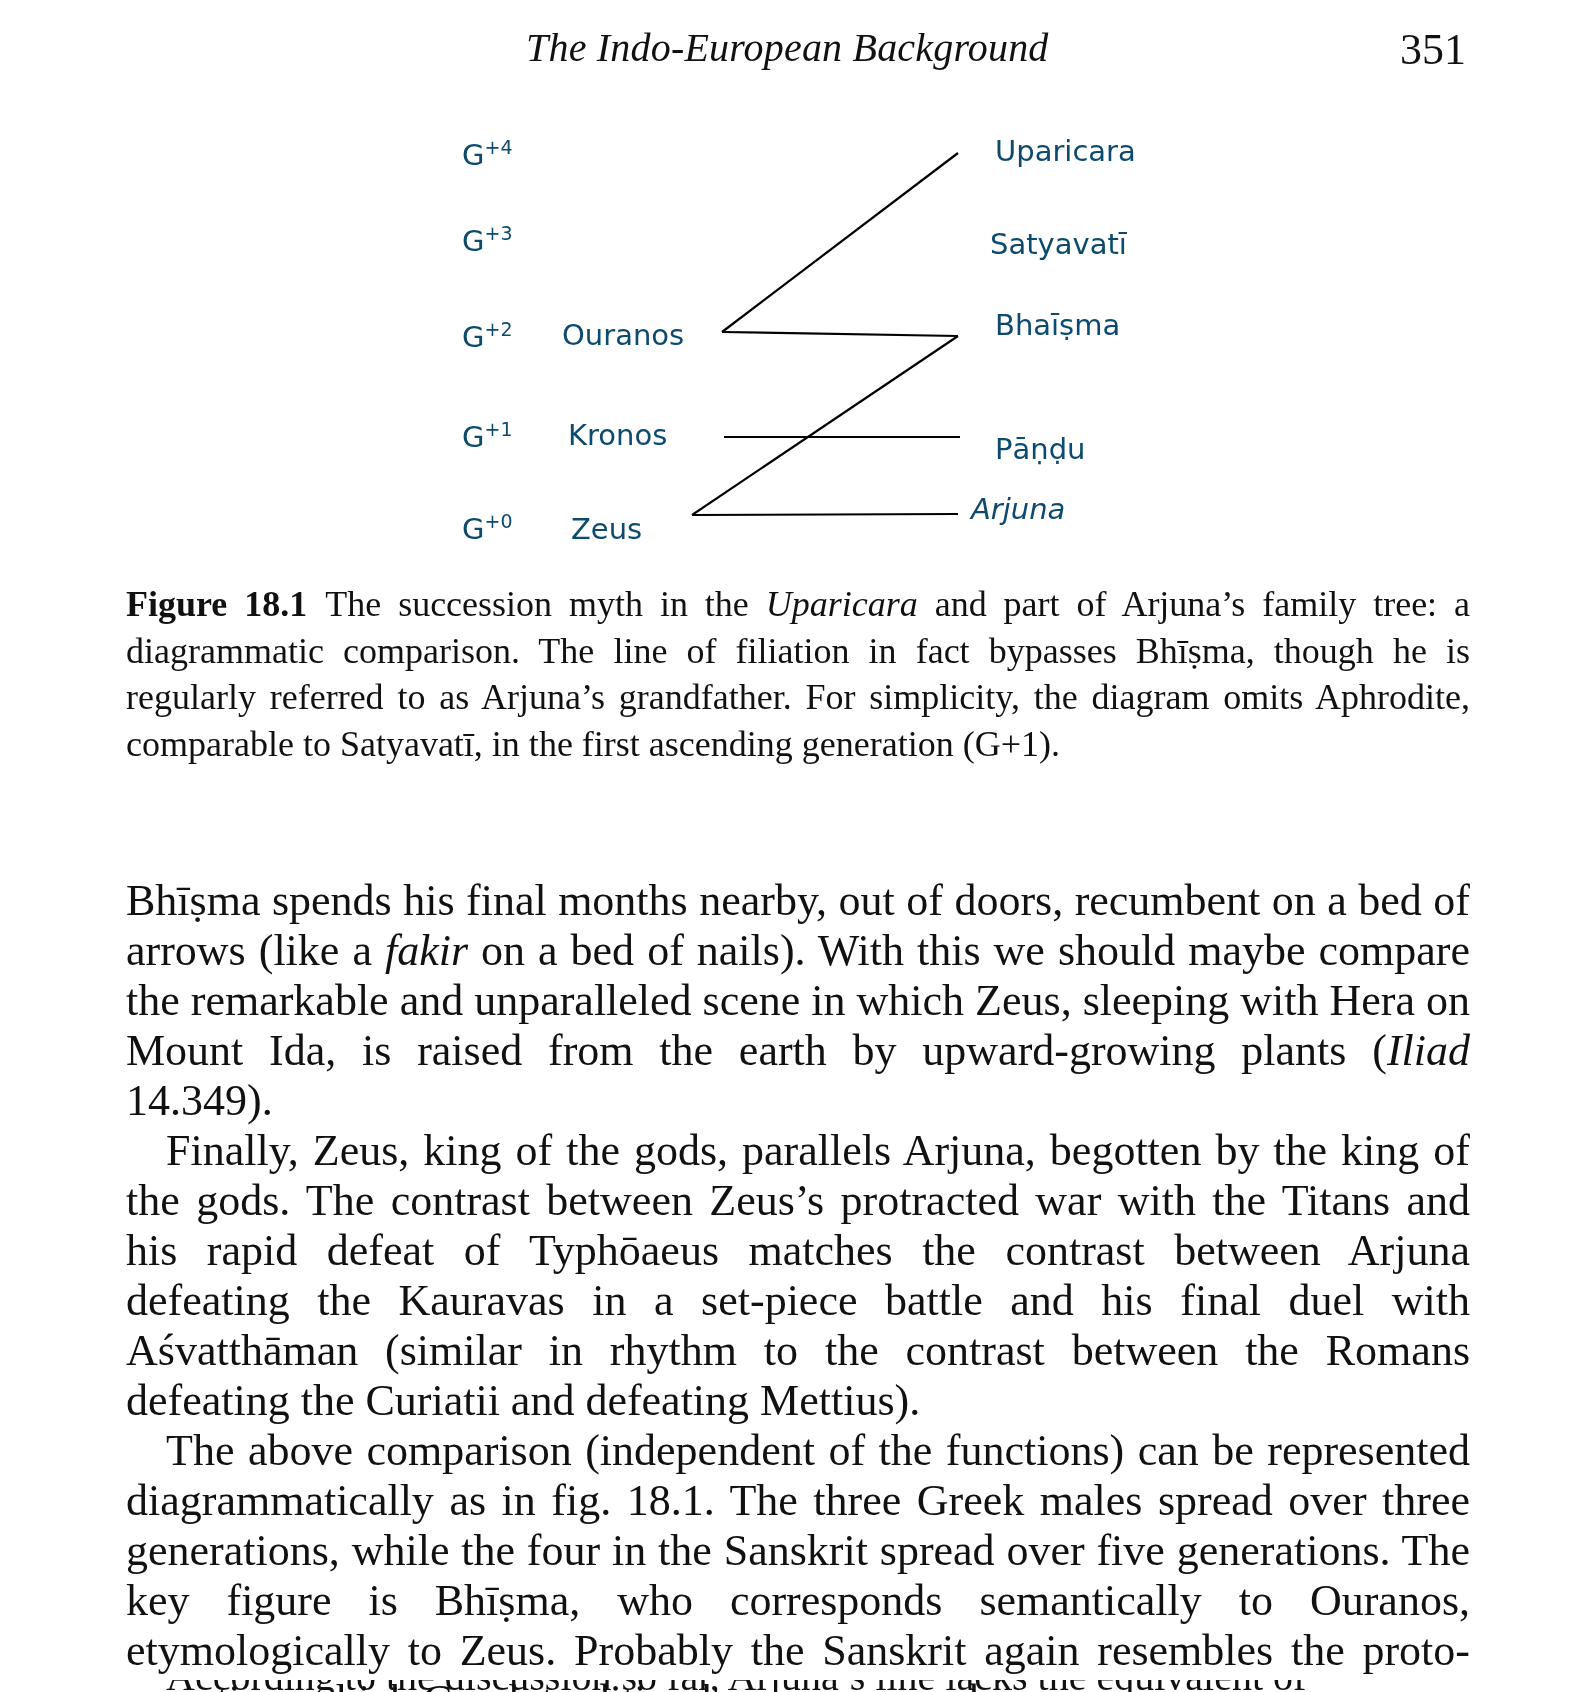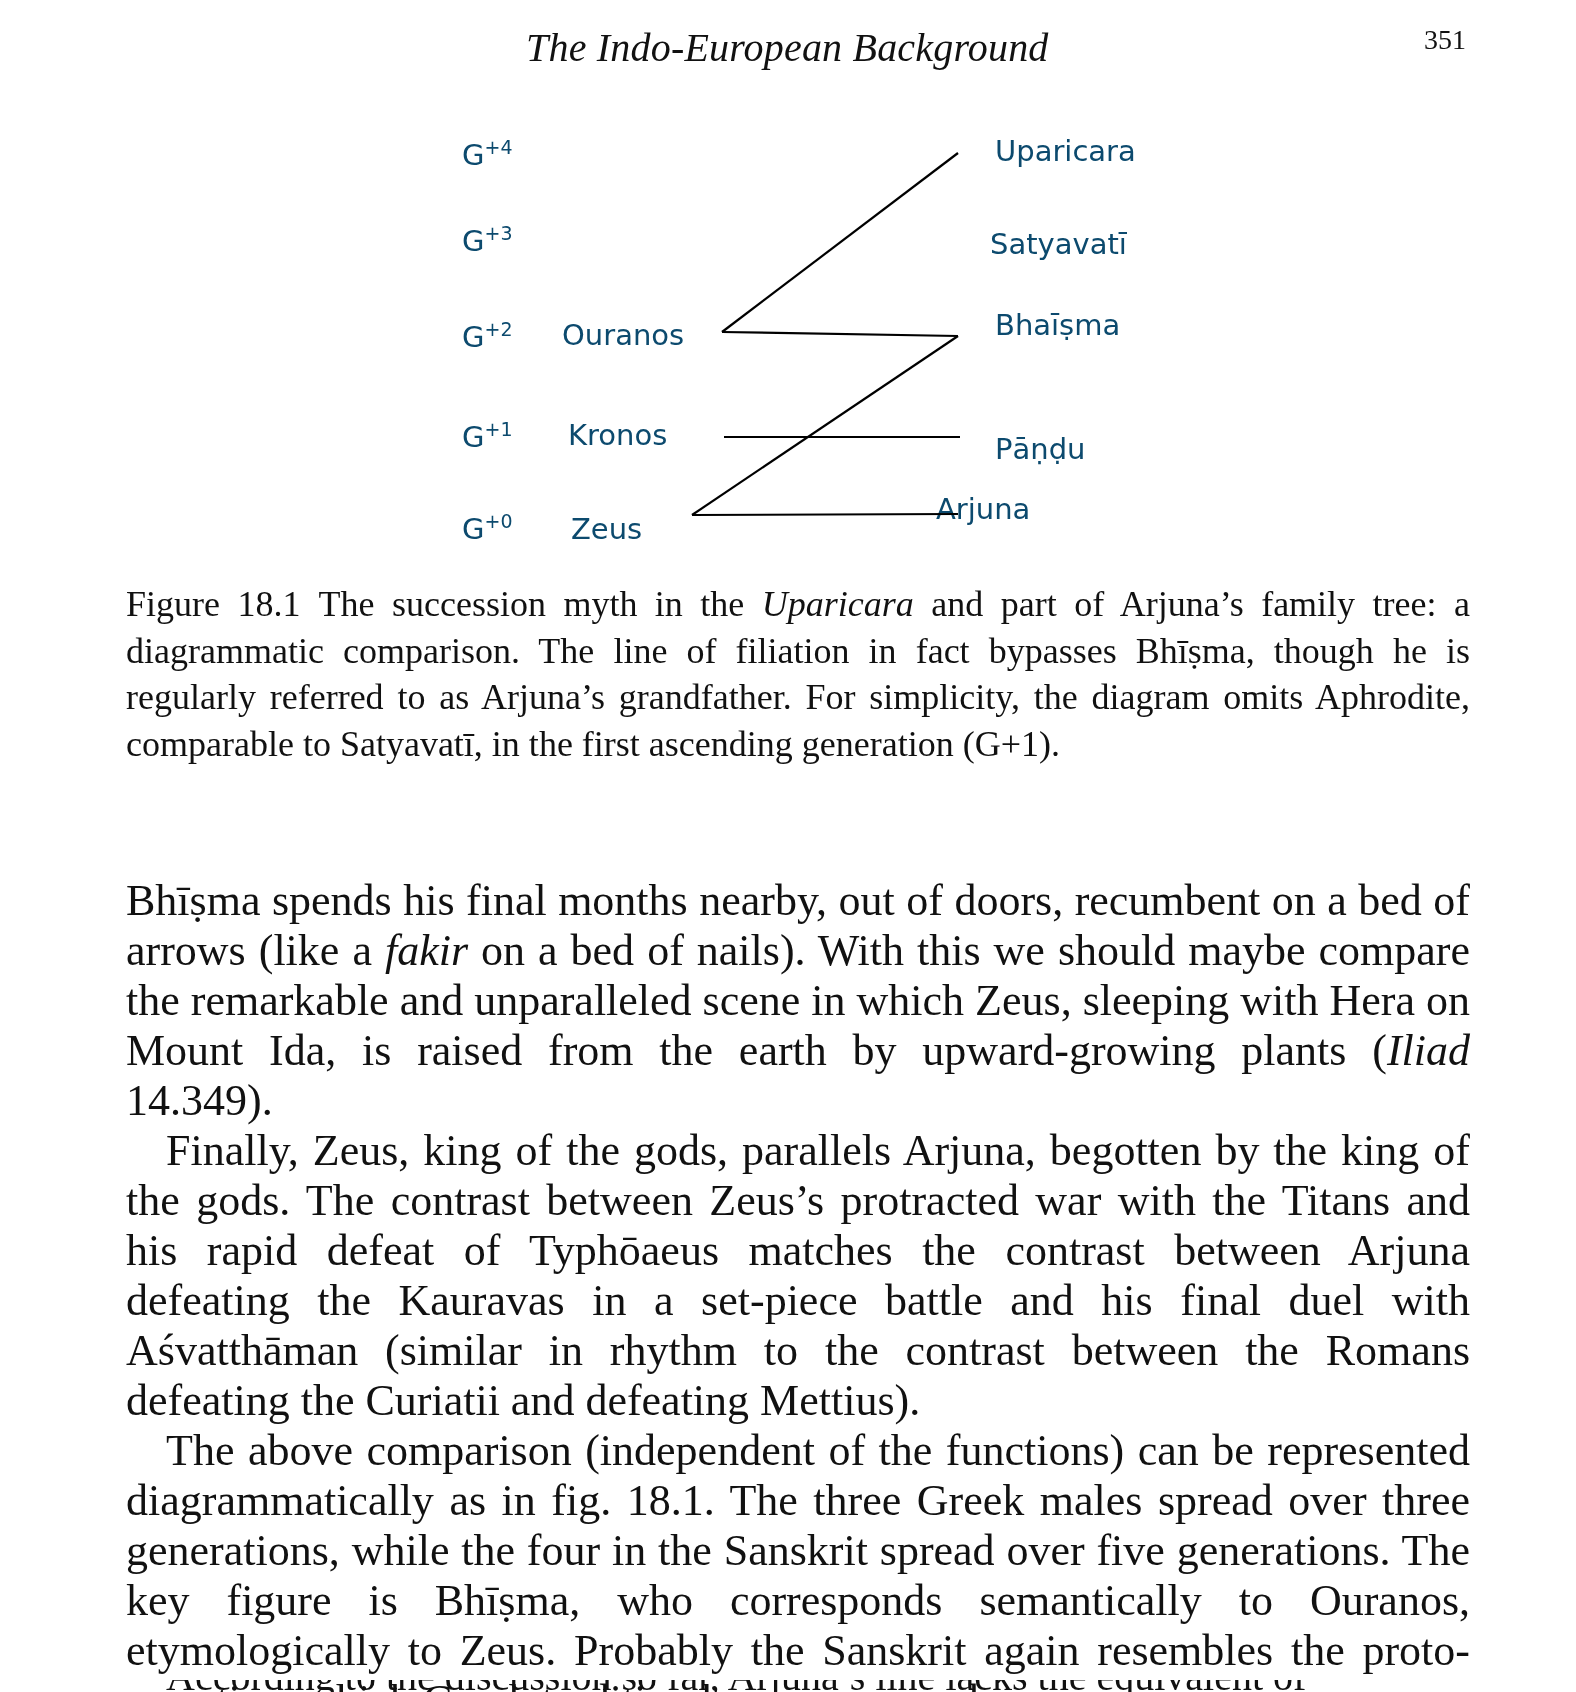--- a/index.html
+++ b/index.html
@@ -6,35 +6,35 @@
     body { width: 1576px; height: 1692px; position: relative; overflow: hidden; color: #111; }
     .serif { font-family: "Liberation Serif", "DejaVu Serif", serif; }
     .sans { font-family: "DejaVu Sans", "Liberation Sans", sans-serif; }
 
     .running-head {
       position: absolute; top: 24px; left: 526px;
       font-size: 40px; font-style: italic; letter-spacing: 0.2px;
     }
     .page-number {
       position: absolute; top: 24px; right: 110px;
-      font-size: 28px;
+      font-size: 44px;
     }
 
     .figure { position: absolute; left: 0; top: 0; width: 1576px; height: 580px; }
     .gen-label, .greek-name, .skt-name {
       position: absolute; font-size: 29px; color: #0c4a6e; white-space: nowrap;
     }
     .gen-label sup { font-size: 19px; vertical-align: 11px; }
     .diagram-svg { position: absolute; left: 0; top: 0; }
 
     .caption {
       position: absolute; left: 126px; top: 581px; width: 1344px;
       font-size: 36px; line-height: 46.5px; text-align: justify;
     }
-    .caption .fig-label { font-weight: normal; margin-right: 18px; }
+    .caption .fig-label { font-weight: bold; margin-right: 18px; }
 
     .body-text {
       position: absolute; left: 126px; top: 876px; width: 1344px;
       font-size: 44px; line-height: 50px;
     }
     .body-text p { margin: 0; text-align: justify; }
     .body-text p.indent { text-indent: 40px; }
     .cutoff-line {
       position: absolute; left: 126px; top: 1680px; width: 1344px; height: 20px; overflow: hidden;
     }
@@ -54,21 +54,21 @@
   <div class="gen-label" style="left:462px; top:510px;"><span>G</span><sup>+0</sup></div>
 
   <div class="greek-name" style="left:562px; top:318px;">Ouranos</div>
   <div class="greek-name" style="left:568px; top:418px;">Kronos</div>
   <div class="greek-name" style="left:571px; top:512px;">Zeus</div>
 
   <div class="skt-name" style="left:995px; top:134px;">Uparicara</div>
   <div class="skt-name" style="left:990px; top:227px;">Satyavatī</div>
   <div class="skt-name" style="left:995px; top:308px;">Bhaīṣma</div>
   <div class="skt-name" style="left:995px; top:432px;text-align:right;">Pāṇḍu</div>
-  <div class="skt-name" style="left:936px; top:492px;">Arjuna</div>
+  <div class="skt-name" style="left:971px; top:492px;font-style:italic;">Arjuna</div>
 
   <svg class="diagram-svg" width="1576" height="580">
     <g stroke="#000" stroke-width="2.2" fill="none">
 
       <line x1="958" y1="153" x2="722" y2="332"></line>
 
       <line x1="722" y1="332" x2="958" y2="336"></line>
 
       <line x1="958" y1="336" x2="692" y2="515"></line>
 

